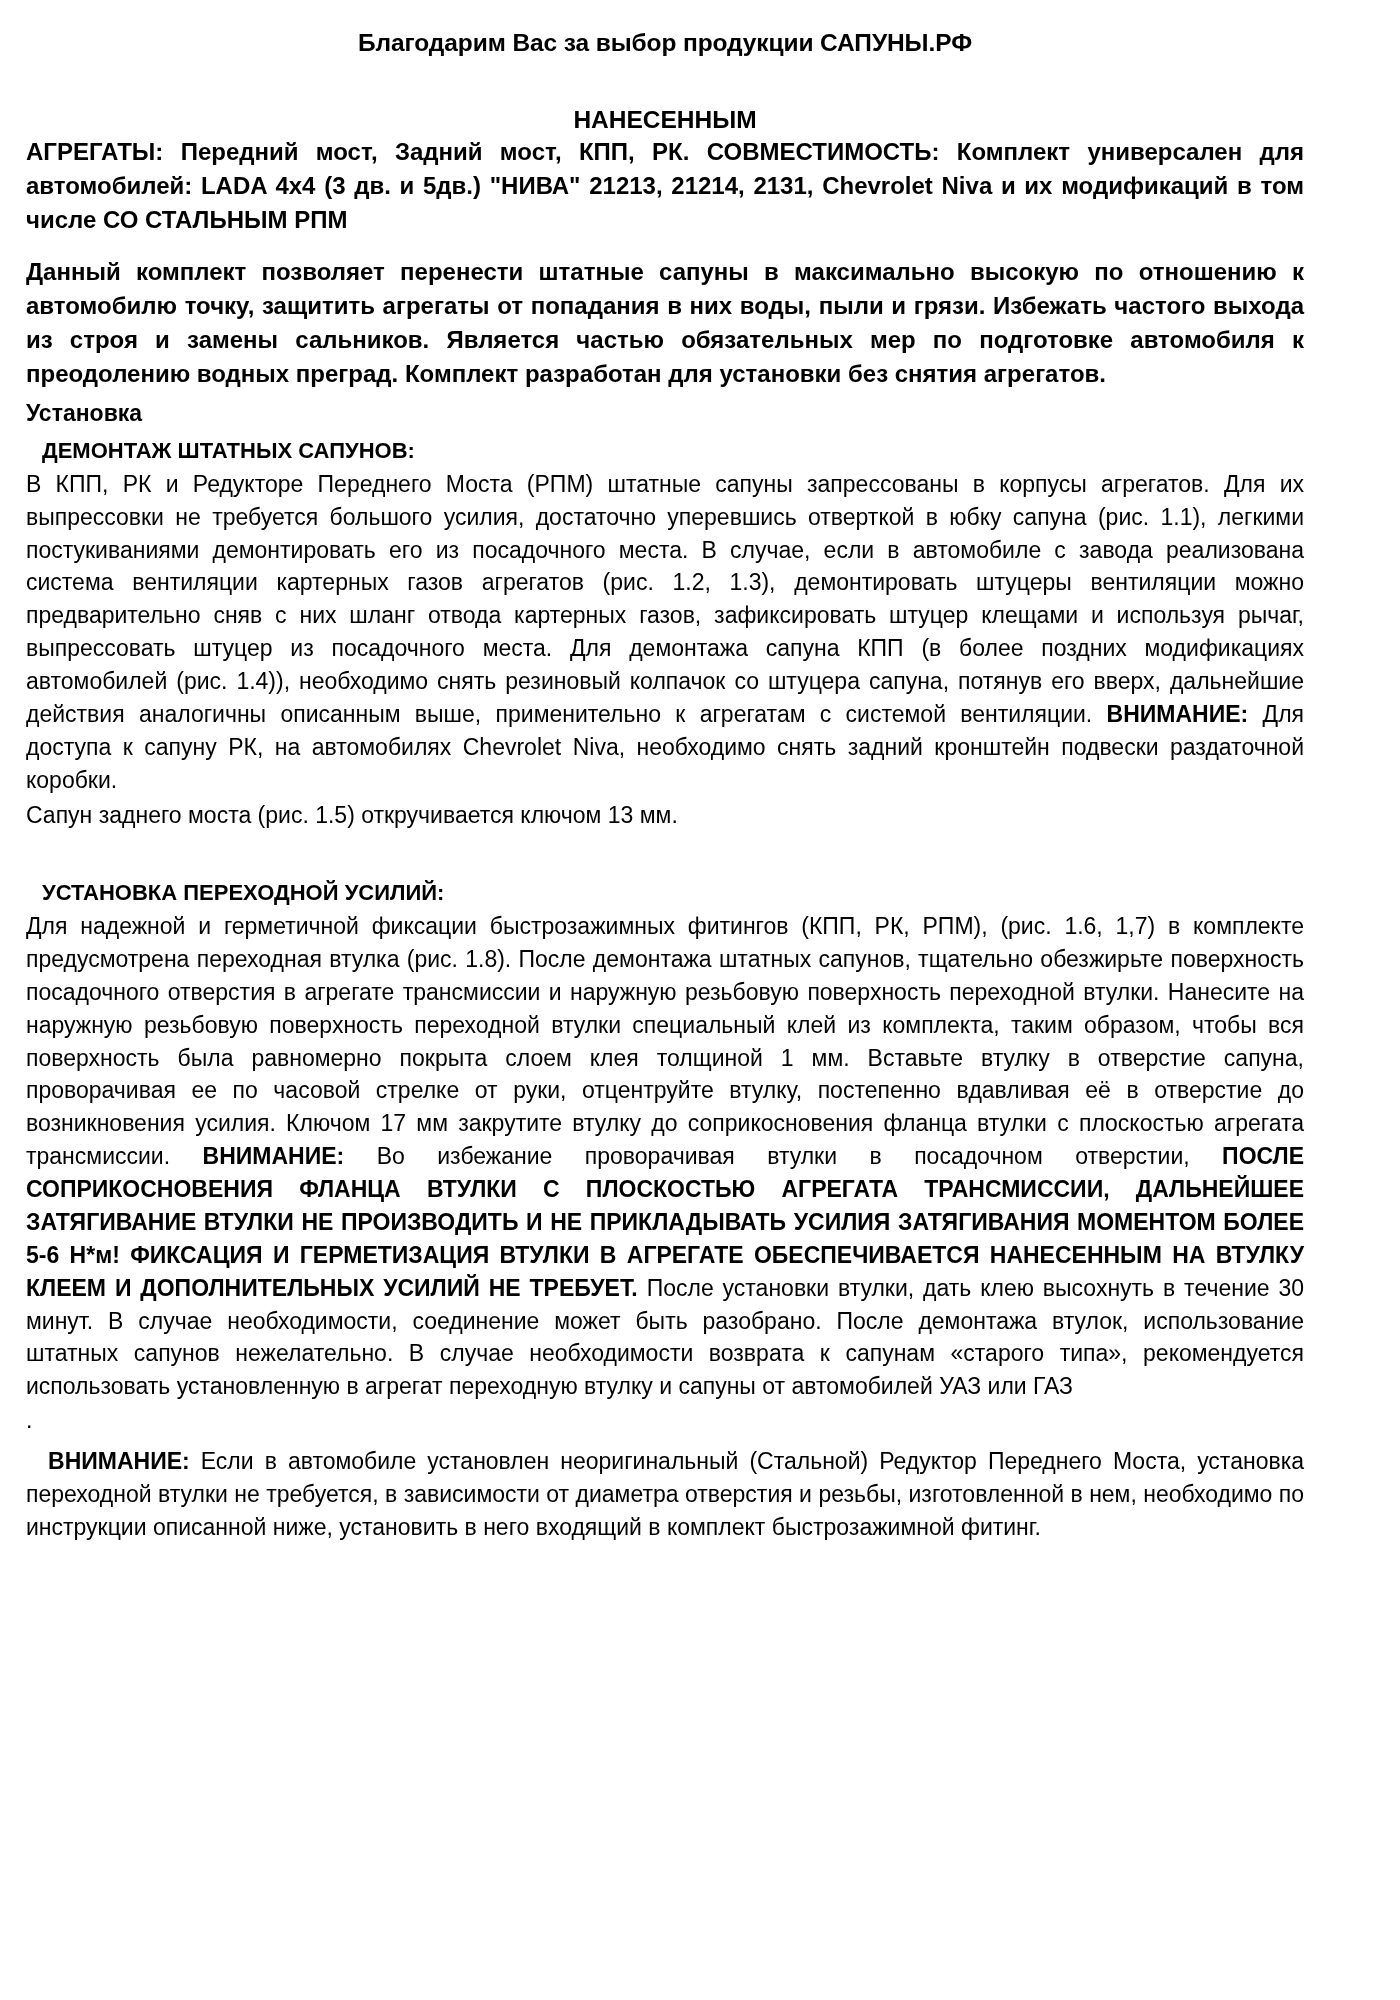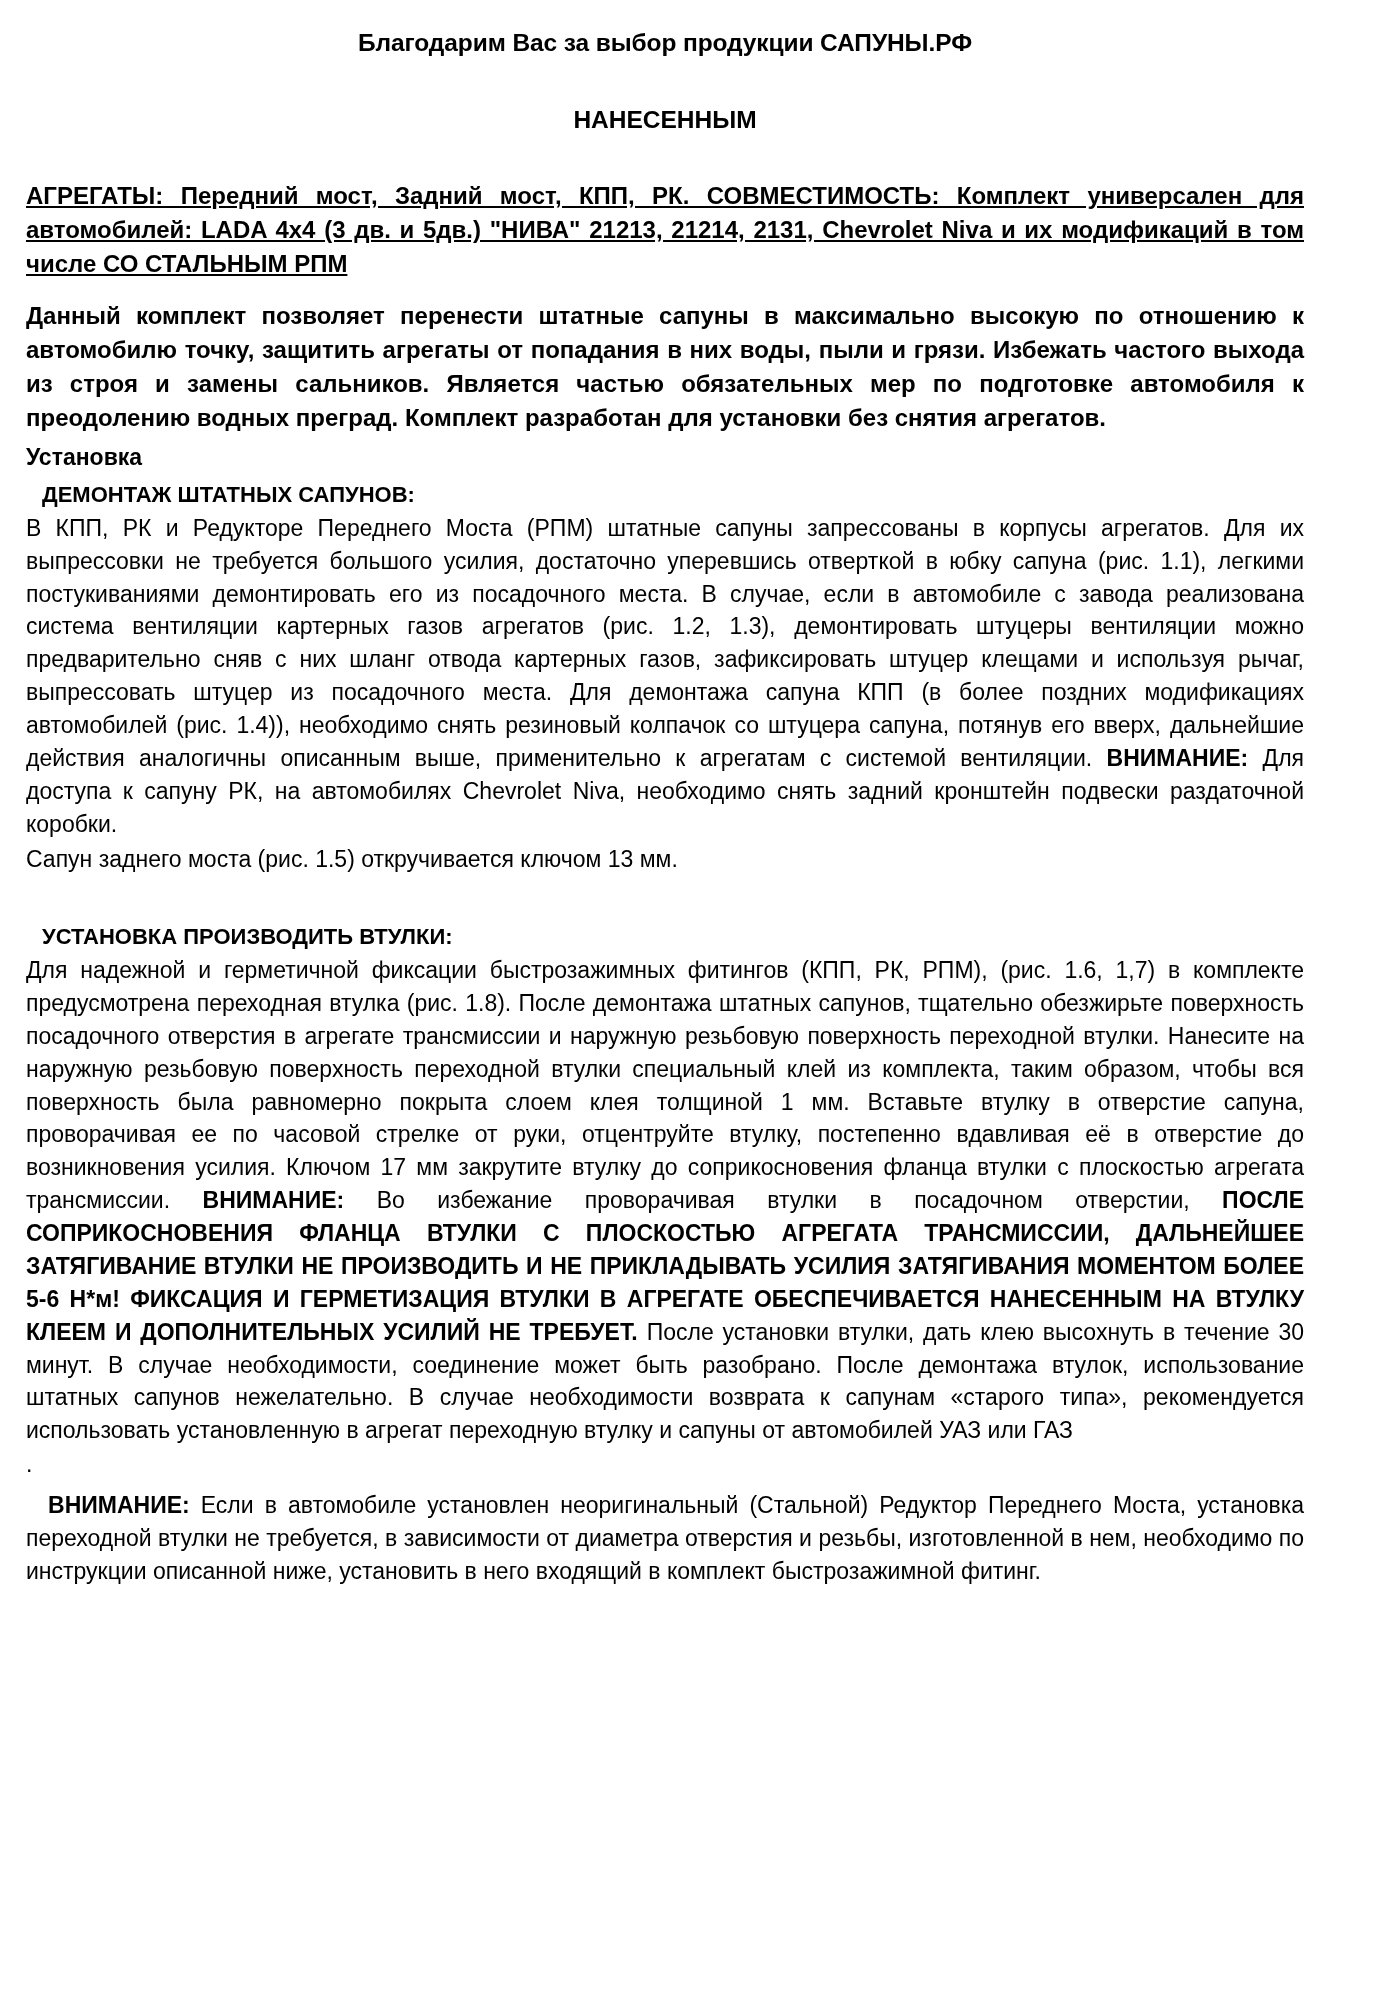--- a/index.html
+++ b/index.html
@@ -37,22 +37,20 @@
   }
   .para-bold {
     font-weight: bold;
     font-size: 24px;
     line-height: 1.42;
     text-align: justify;
     text-justify: inter-word;
     margin: 0;
   }
   .block-agregaty {
-    margin-top: 44px;
-    text-decoration: underline;
   }
   .block-purpose {
     margin-top: 18px;
   }
   .heading-center {
     font-weight: bold;
     font-size: 23px;
     line-height: 1.3;
     margin: 8px 0 0 0;
   }
@@ -118,21 +116,21 @@
   <h3 class="heading-center">Установка</h3>
 
   <h4 class="heading-sub">ДЕМОНТАЖ ШТАТНЫХ САПУНОВ:</h4>
 
   <p class="para-body">
     <span>В КПП, РК и Редукторе Переднего Моста (РПМ) штатные сапуны запрессованы в корпусы агрегатов. Для их выпрессовки не требуется большого усилия, достаточно уперевшись отверткой в юбку сапуна (рис. 1.1), легкими постукиваниями демонтировать его из посадочного места. В случае, если в автомобиле с завода реализована система вентиляции картерных газов агрегатов (рис. 1.2, 1.3), демонтировать штуцеры вентиляции можно предварительно сняв с них шланг отвода картерных газов, зафиксировать штуцер клещами и используя рычаг, выпрессовать штуцер из посадочного места. Для демонтажа сапуна КПП (в более поздних модификациях автомобилей (рис. 1.4)), необходимо снять резиновый колпачок со штуцера сапуна, потянув его вверх, дальнейшие действия аналогичны описанным выше, применительно к агрегатам с системой вентиляции.</span><span>&nbsp;</span><b class="nb">ВНИМАНИЕ:</b><span>&nbsp;</span><span>Для доступа к сапуну РК, на автомобилях Chevrolet Niva, необходимо снять задний кронштейн подвески раздаточной коробки.</span>
   </p>
 
   <p class="para-body tight">Сапун заднего моста (рис. 1.5) откручивается ключом 13 мм.</p>
 
-  <h4 class="heading-sub spaced-top">УСТАНОВКА ПРОИЗВОДИТЬ ВТУЛКИ:</h4>
+  <h4 class="heading-sub spaced-top">УСТАНОВКА ПЕРЕХОДНОЙ УСИЛИЙ:</h4>
 
   <p class="para-body">
     <span>Для надежной и герметичной фиксации быстрозажимных фитингов (КПП, РК, РПМ), (рис. 1.6, 1,7) в комплекте предусмотрена переходная втулка (рис. 1.8). После демонтажа штатных сапунов, тщательно обезжирьте поверхность посадочного отверстия в агрегате трансмиссии и наружную резьбовую поверхность переходной втулки. Нанесите на наружную резьбовую поверхность переходной втулки специальный клей из комплекта, таким образом, чтобы вся поверхность была равномерно покрыта слоем клея толщиной 1 мм. Вставьте втулку в отверстие сапуна, проворачивая ее по часовой стрелке от руки, отцентруйте втулку, постепенно вдавливая её в отверстие до возникновения усилия. Ключом 17 мм закрутите втулку до соприкосновения фланца втулки с плоскостью агрегата трансмиссии.</span><span>&nbsp;</span><b class="nb">ВНИМАНИЕ:</b><span>&nbsp;</span><span>Во избежание проворачивая втулки в посадочном отверстии,</span><span>&nbsp;</span><span class="caps-warning">ПОСЛЕ СОПРИКОСНОВЕНИЯ ФЛАНЦА ВТУЛКИ С ПЛОСКОСТЬЮ АГРЕГАТА ТРАНСМИССИИ, ДАЛЬНЕЙШЕЕ ЗАТЯГИВАНИЕ ВТУЛКИ НЕ ПРОИЗВОДИТЬ И НЕ ПРИКЛАДЫВАТЬ УСИЛИЯ ЗАТЯГИВАНИЯ МОМЕНТОМ БОЛЕЕ 5-6 Н*м! ФИКСАЦИЯ И ГЕРМЕТИЗАЦИЯ ВТУЛКИ В АГРЕГАТЕ ОБЕСПЕЧИВАЕТСЯ НАНЕСЕННЫМ НА ВТУЛКУ КЛЕЕМ И ДОПОЛНИТЕЛЬНЫХ УСИЛИЙ НЕ ТРЕБУЕТ.</span><span>&nbsp;</span><span>После установки втулки, дать клею высохнуть в течение 30 минут. В случае необходимости, соединение может быть разобрано. После демонтажа втулок, использование штатных сапунов нежелательно. В случае необходимости возврата к сапунам «старого типа», рекомендуется использовать установленную в агрегат переходную втулку и сапуны от автомобилей УАЗ или ГАЗ</span>
   </p>
 
   <p class="lone-dot">.</p>
 
   <p class="para-body final-block">
     <span>&nbsp;&nbsp;</span><b class="nb">ВНИМАНИЕ:</b><span>&nbsp;</span><span>Если в автомобиле установлен неоригинальный (Стальной) Редуктор Переднего Моста, установка переходной втулки не требуется, в зависимости от диаметра отверстия и резьбы, изготовленной в нем, необходимо по инструкции описанной ниже, установить в него входящий в комплект быстрозажимной фитинг.</span>
   </p>

